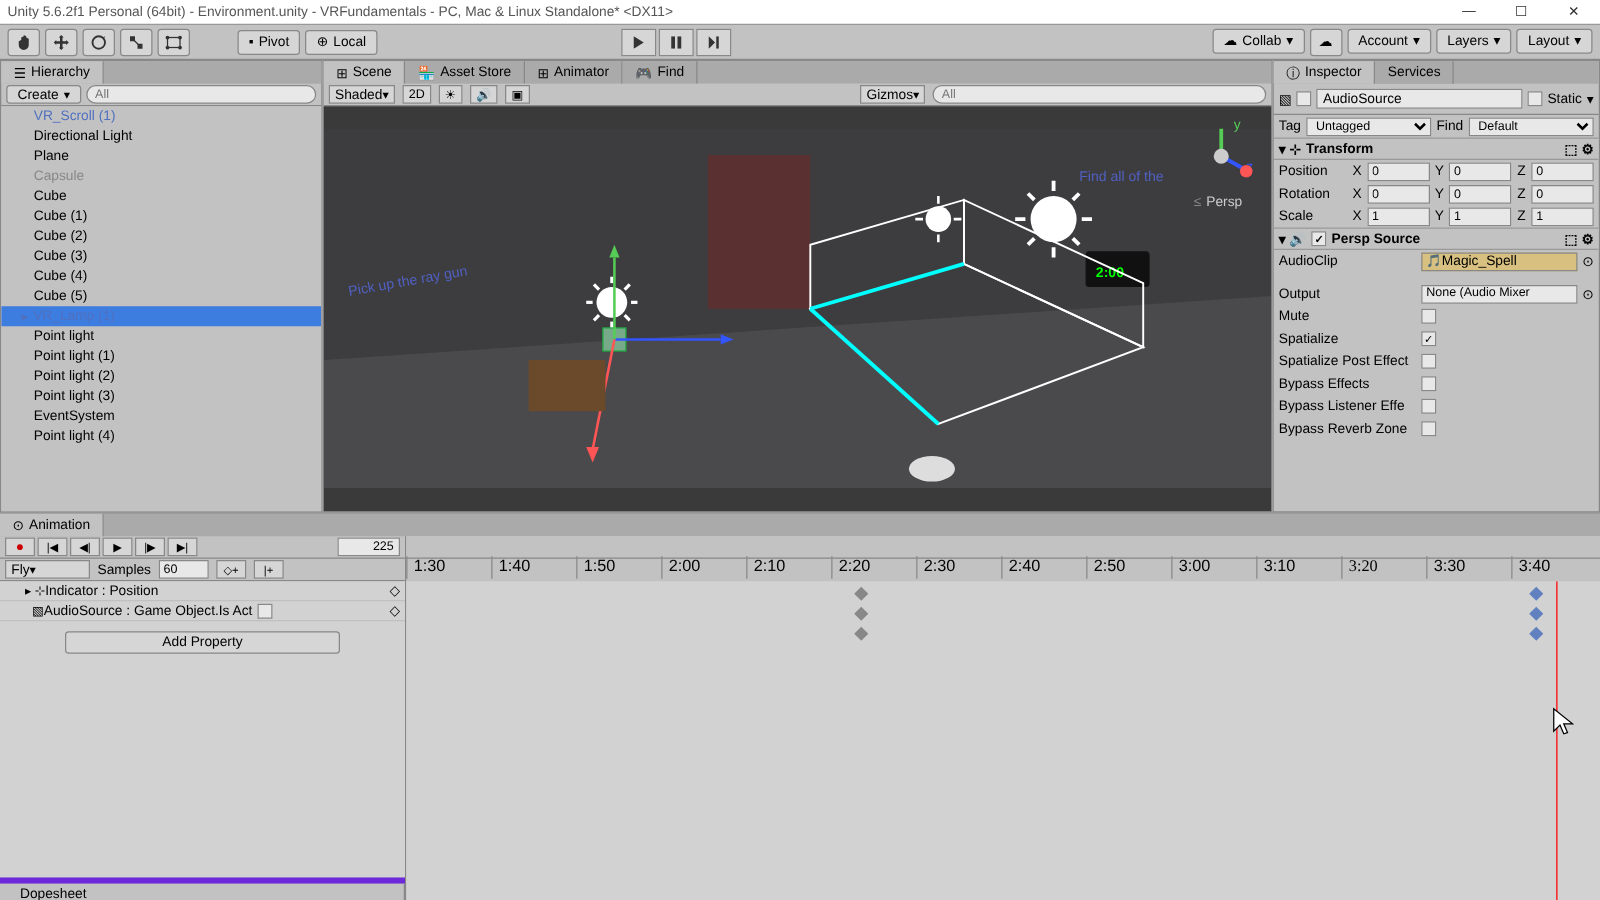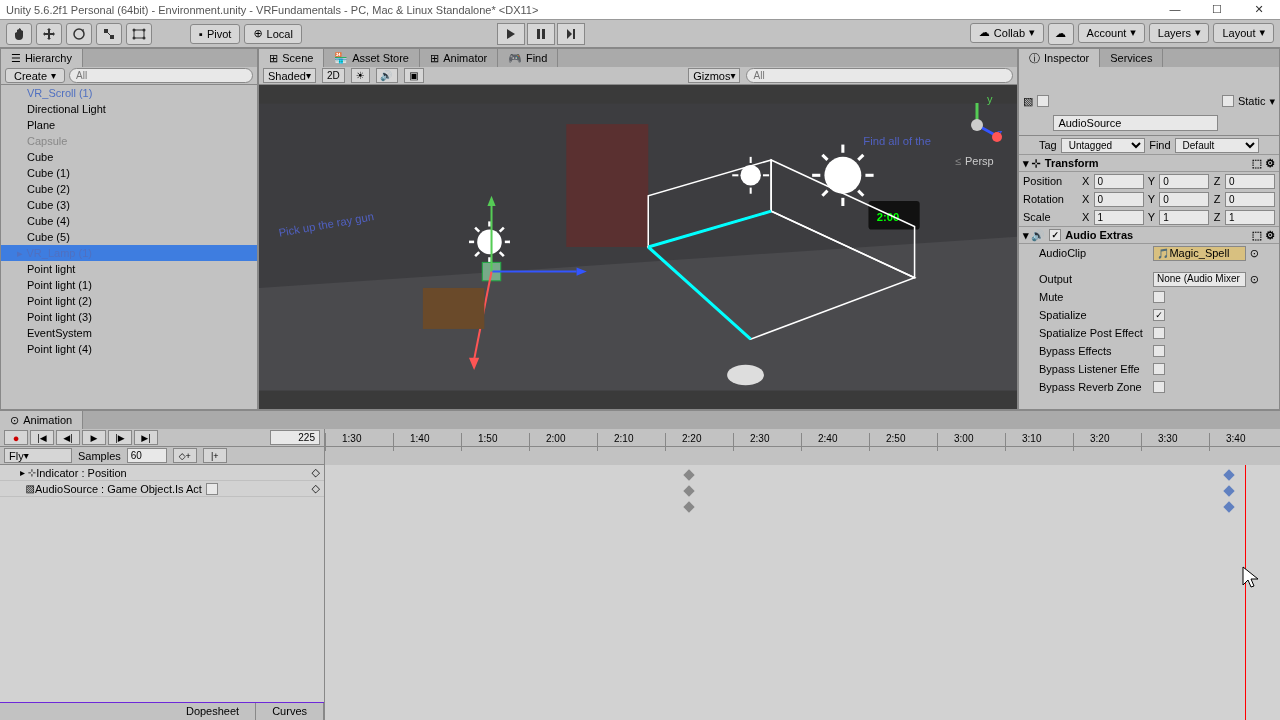--- a/index.html
+++ b/index.html
@@ -31,22 +31,22 @@
 .hierarchy-item.prefab { color: #5070c0; }
 .hierarchy-item.disabled { color: #888; }
 .scene-panel { flex: 1; display: flex; flex-direction: column; }
 .scene-toolbar { height: 18px; display: flex; align-items: center; padding: 0 4px; gap: 6px; border-bottom: 1px solid #888; background: #c2c2c2; }
 .scene-tool { height: 15px; padding: 0 4px; border: 1px solid #888; background: #d6d6d6; font-size: 10px; display: flex; align-items: center; }
 .scene-view { flex: 1; background: #3a3a3a; position: relative; overflow: hidden; }
 .scene-gizmo { position: absolute; top: 10px; right: 10px; width: 60px; height: 60px; }
 .inspector { width: 262px; }
 .inspector-content { flex: 1; overflow-y: auto; }
 .insp-header { padding: 4px; display: flex; align-items: center; gap: 4px; border-bottom: 1px solid #888; }
-.insp-name { flex: 1; height: 16px; background: #e8e8e8; border: 1px solid #888; padding: 0 4px; margin-top: 44px; }
-.insp-row { display: flex; align-items: center; padding: 1px 20px; gap: 4px; height: 18px; }
+.insp-name { flex: 1; height: 16px; background: #e8e8e8; border: 1px solid #888; padding: 0 4px; }
+.insp-row { display: flex; align-items: center; padding: 1px 4px; gap: 4px; height: 18px; }
 .insp-label { width: 110px; font-size: 11px; }
 .insp-field { flex: 1; height: 15px; background: #e8e8e8; border: 1px solid #888; padding: 0 3px; font-size: 10px; }
 .component-header { height: 18px; background: #c2c2c2; display: flex; align-items: center; padding: 0 4px; gap: 4px; border-top: 1px solid #999; border-bottom: 1px solid #999; font-weight: bold; font-size: 11px; }
 .xyz-row { display: flex; align-items: center; padding: 1px 4px; gap: 2px; height: 18px; }
 .xyz-label { width: 56px; }
 .xyz-field { width: 50px; height: 15px; background: #e8e8e8; border: 1px solid #888; padding: 0 3px; font-size: 10px; }
 .xyz-axis { width: 12px; text-align: center; }
 .checkbox { width: 12px; height: 12px; background: #e8e8e8; border: 1px solid #888; display: inline-flex; align-items: center; justify-content: center; font-size: 9px; }
 .animation-panel { height: 310px; border-top: 1px solid #888; display: flex; flex-direction: column; }
 .anim-tabs { height: 18px; display: flex; background: #aaa; }
@@ -55,24 +55,24 @@
 .anim-btn.record { background: #d6d6d6; }
 .anim-frame { width: 50px; height: 15px; background: #e8e8e8; border: 1px solid #888; text-align: right; padding: 0 4px; margin-left: auto; font-size: 10px; }
 .anim-body { flex: 1; display: flex; }
 .anim-props { width: 325px; border-right: 1px solid #888; display: flex; flex-direction: column; }
 .anim-prop-header { height: 18px; display: flex; align-items: center; padding: 0 4px; gap: 6px; border-bottom: 1px solid #888; }
 .anim-prop-list { flex: 1; background: #d2d2d2; }
 .anim-prop-item { height: 16px; display: flex; align-items: center; padding: 0 4px 0 20px; border-bottom: 1px solid #c0c0c0; font-size: 10px; }
 .add-property-btn { width: 220px; height: 18px; margin: 8px auto; background: #d6d6d6; border: 1px solid #888; border-radius: 3px; display: flex; align-items: center; justify-content: center; cursor: pointer; }
 .anim-timeline { flex: 1; background: #d2d2d2; position: relative; overflow: hidden; }
 .timeline-ruler { height: 18px; background: #c2c2c2; border-bottom: 1px solid #888; position: relative; display: flex; }
-.ruler-mark { position: absolute; top: 4px; height: 18px; border-left: 1px solid #888; font-size: 10px; padding-left: 16px; }
+.ruler-mark { position: absolute; top: 16px; height: 18px; border-left: 1px solid #888; font-size: 13px; padding-left: 5px; }
 .playhead { position: absolute; top: 0; bottom: 0; width: 1px; background: #f00; left: 920px; }
 .keyframe { position: absolute; width: 8px; height: 8px; background: #888; transform: rotate(45deg); }
-.anim-footer { height: 18px; display: flex; border-top: 1px solid #6d28d9; }
+.anim-footer { height: 18px; display: flex; border-top: 5px solid #6d28d9; flex-direction: column; }
 .anim-footer-tab { padding: 2px 16px; border-right: 1px solid #888; cursor: pointer; }
 .anim-footer-tab.active { background: #c2c2c2; }
 .bottom-panel { height: 40px; background: #c2c2c2; border-top: 1px solid #888; padding: 2px 30px; }
 .bottom-item { height: 16px; display: flex; align-items: center; gap: 4px; font-size: 11px; color: #444; }
 .folder-icon { width: 12px; height: 10px; background: #888; display: inline-block; }
 svg { display: block; }
 </style>
 </head>
 <body>
 
@@ -308,21 +308,21 @@
           </div>
         <div class="xyz-row">
             <span class="xyz-label">Scale</span>
             <span class="xyz-axis">X</span>
             <input class="xyz-field" value="1" style="">
             <span class="xyz-axis">Y</span>
             <input class="xyz-field" value="1" style="">
             <span class="xyz-axis">Z</span>
             <input class="xyz-field" value="1" style="">
           </div>
-        <div class="component-header">▾ 🔊 <span class="checkbox">✓</span> <span>Audio Extras</span><span style="margin-left:auto">⬚ ⚙</span></div>
+        <div class="component-header">▾ 🔊 <span class="checkbox">✓</span> <span>Persp Source</span><span style="margin-left:auto">⬚ ⚙</span></div>
         <div class="insp-row">
             <span class="insp-label">AudioClip</span>
             <div class="insp-field" style="background:#d8c080">🎵<span>Magic_Spell</span></div>
             <span>⊙</span>
           </div>
         <div style="height:8px"></div>
         <div class="insp-row">
             <span class="insp-label">Output</span>
             <div class="insp-field">None (Audio Mixer</div>
             <span>⊙</span>
@@ -385,30 +385,31 @@
           <div class="ruler-mark" style="left: 68px;">1:40</div>
           <div class="ruler-mark" style="left: 136px;">1:50</div>
           <div class="ruler-mark" style="left: 204px;">2:00</div>
           <div class="ruler-mark" style="left: 272px;">2:10</div>
           <div class="ruler-mark" style="left: 340px;">2:20</div>
           <div class="ruler-mark" style="left: 408px;">2:30</div>
           <div class="ruler-mark" style="left: 476px;">2:40</div>
           <div class="ruler-mark" style="left: 544px;">2:50</div>
           <div class="ruler-mark" style="left: 612px;">3:00</div>
           <div class="ruler-mark" style="left: 680px;">3:10</div>
-          <div class="ruler-mark" style="left: 748px;">3:20</div>
+          <div class="ruler-mark" style="left: 748px; font-family: Liberation Serif, serif;">3:20</div>
           <div class="ruler-mark" style="left: 816px;">3:30</div>
           <div class="ruler-mark" style="left: 884px;">3:40</div>
         </div>
     </div>
     <div class="anim-body">
       <div class="anim-props">
         <div class="anim-prop-list">
           <div class="anim-prop-item">▸ ⊹ <span>Indicator : Position</span><span style="margin-left:auto">◇</span></div>
           <div class="anim-prop-item">&nbsp;&nbsp;▧ <span>AudioSource : Game Object.Is Act</span><span class="checkbox" style="margin-left:4px"></span><span style="margin-left:auto">◇</span></div>
+          <div class="add-property-btn">Add Property</div>
         </div>
         <div class="anim-footer">
           <div style="flex:1"></div>
           <div class="anim-footer-tab active">Dopesheet</div>
           <div class="anim-footer-tab">Curves</div>
         </div>
       </div>
       <div class="anim-timeline">
         <div class="keyframe" style="top:6px;left:360px"></div>
         <div class="keyframe" style="top:22px;left:360px"></div>

